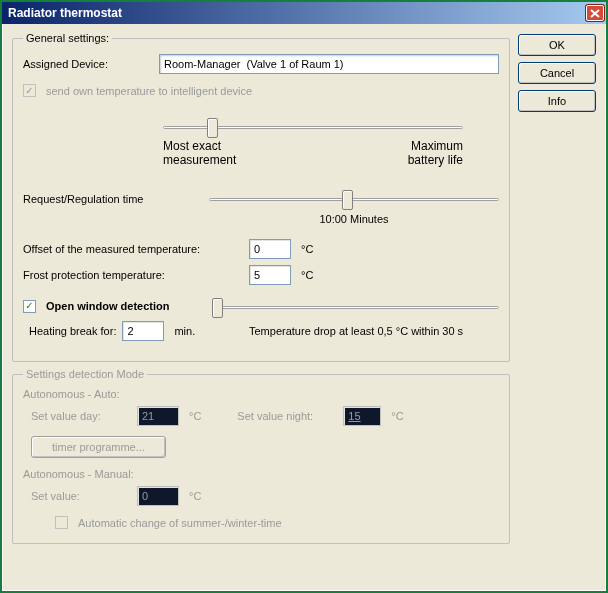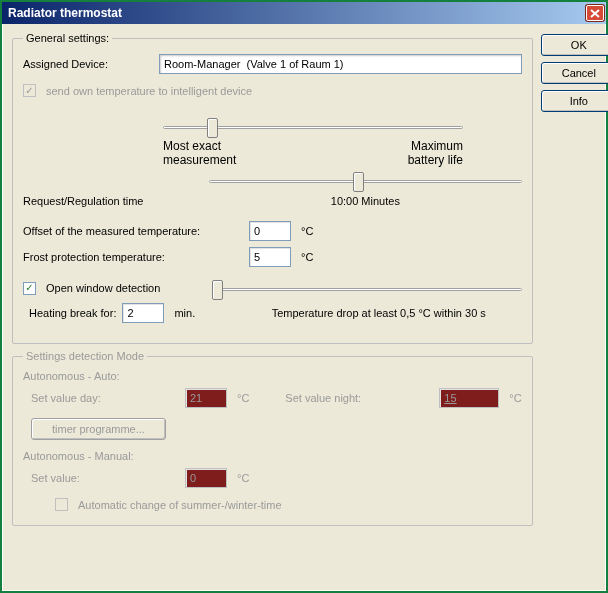--- a/index.html
+++ b/index.html
@@ -81,24 +81,23 @@
   .disabled-text { color: #9A9A9A; }
   .text-input {
     height: 20px;
     border: 1px solid #7F9DB9;
     background: #fff;
     box-shadow: inset 1px 1px 0 #E3E3E3;
     padding: 0 4px;
     font: inherit;
   }
   .text-input.ro {
-    background: #7f1d1d;
+    background: #0f172a;
     color: #9A9A9A;
     border: 1px solid #C0C0C0;
-    margin-left: 48px;
   }
   .checkbox {
     width: 13px; height: 13px;
     border: 1px solid #7F9DB9;
     background: #fff;
     display: inline-flex; align-items: center; justify-content: center;
     margin-right: 4px;
     position: relative;
   }
   .checkbox.disabled {
@@ -193,21 +192,21 @@
             <div class="thumb" style="left:44px;"></div>
           </div>
           <div class="slider-labels">
             <span style="white-space:pre; text-align:left;">Most exact
 measurement</span>
             <span style="white-space:pre; text-align:right;">Maximum
 battery life</span>
           </div>
         </div>
 
-        <div class="row" style="margin-top:2px; align-items:flex-end;">
+        <div class="row" style="margin-top:20px; align-items:flex-start;">
           <span class="label" style="width:180px; padding-top:6px;">Request/Regulation time</span>
           <div style="flex:1;">
             <div class="slider">
               <div class="track"></div>
               <div class="thumb" style="left:46%;"></div>
             </div>
             <div class="center-text">10:00 Minutes</div>
           </div>
         </div>
 
@@ -220,21 +219,21 @@
         <div class="row" style="margin-top:6px;">
           <span class="label" style="width:220px;">Frost protection temperature:</span>
           <input class="text-input" type="text" style="width: 42px;" value="5">
           <span class="unit">°C</span>
         </div>
 
         <div class="row" style="margin-top:10px; align-items:center;">
           <span class="checkbox">
             <span class="mark">✓</span>
           </span>
-          <span class="label" style="width:160px;">Open window detection</span>
+          <span class="label" style="width:160px;font-weight:bold;">Open window detection</span>
           <div style="flex:1;">
             <div class="slider" style="height:22px;">
               <div class="track"></div>
               <div class="thumb" style="left:0;"></div>
             </div>
           </div>
         </div>
 
         <div class="row" style="margin-top:4px;">
           <span class="label ml" style="margin-left:6px;">Heating break for:</span>
@@ -249,21 +248,21 @@
         <legend>Settings detection Mode</legend>
 
         <div class="disabled-text">Autonomous - Auto:</div>
 
         <div class="row">
           <span class="label disabled-text" style="margin-left:8px; width:100px;">Set value day:</span>
           <input class="text-input ro" type="text" disabled="" style="width: 42px;" value="21">
           <span class="unit disabled-text">°C</span>
           <span style="width:24px;"></span>
           <span class="label disabled-text" style="width:100px;">Set value night:</span>
-          <input class="text-input ro" type="text" disabled="" style="width: 60px; text-decoration: underline;" value="15">
+          <input class="text-input ro" type="text" disabled="" style="width: 38px; text-decoration: underline;" value="15">
           <span class="unit disabled-text">°C</span>
         </div>
 
         <div class="row" style="margin-top:10px;align-items:center;">
           <button class="btn disabled" disabled="" style="margin-left:8px; min-width:120px;">timer programme...</button>
         </div>
 
         <div class="disabled-text" style="margin-top:10px;">Autonomous - Manual:</div>
 
         <div class="row">

